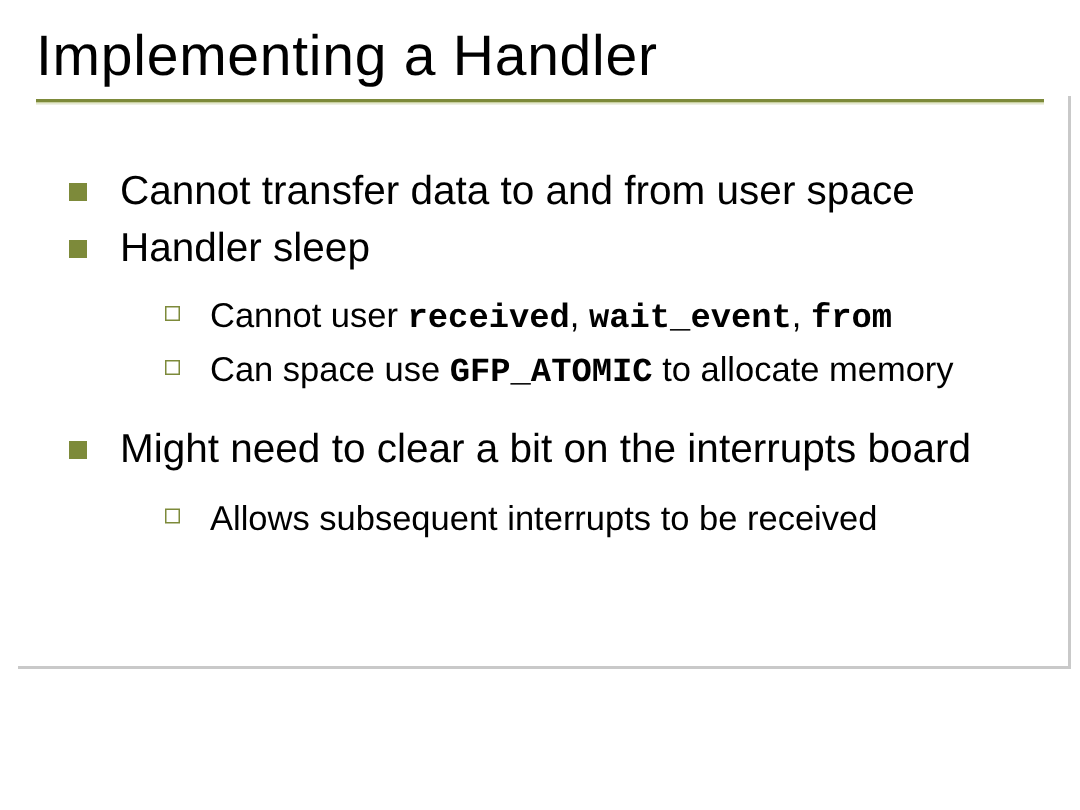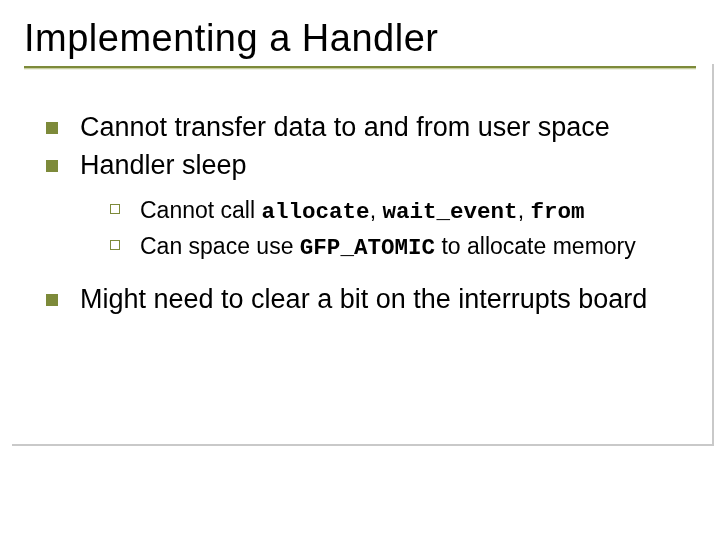--- a/index.html
+++ b/index.html
@@ -117,35 +117,41 @@
       </li>
 
       <li>
         <span class="bullet-sq"></span>
         <span>Handler sleep</span>
 
         <ul class="l2">
           <li>
             <span class="bullet-hollow"></span>
             <span>
-              <span>Cannot call </span><code>allocate</code><span>, </span><code>wait_event</code><span>, </span><code>from</code>
+              <span>Cannot user </span><code>received</code><span>, </span><code>wait_event</code><span>, </span><code>from</code>
             </span>
           </li>
           <li>
             <span class="bullet-hollow"></span>
             <span>
               <span>Can space use </span><code>GFP_ATOMIC</code><span> to allocate memory</span>
             </span>
           </li>
         </ul>
       </li>
 
       <li>
         <span class="bullet-sq"></span>
         <span>Might need to clear a bit on the interrupts board</span>
 
+        <ul class="l2">
+          <li>
+            <span class="bullet-hollow"></span>
+            <span>Allows subsequent interrupts to be received</span>
+          </li>
+        </ul>
       </li>
 
     </ul>
   </div>
 
   <div class="frame-border"></div>
 </div>
 
 </body></html>

